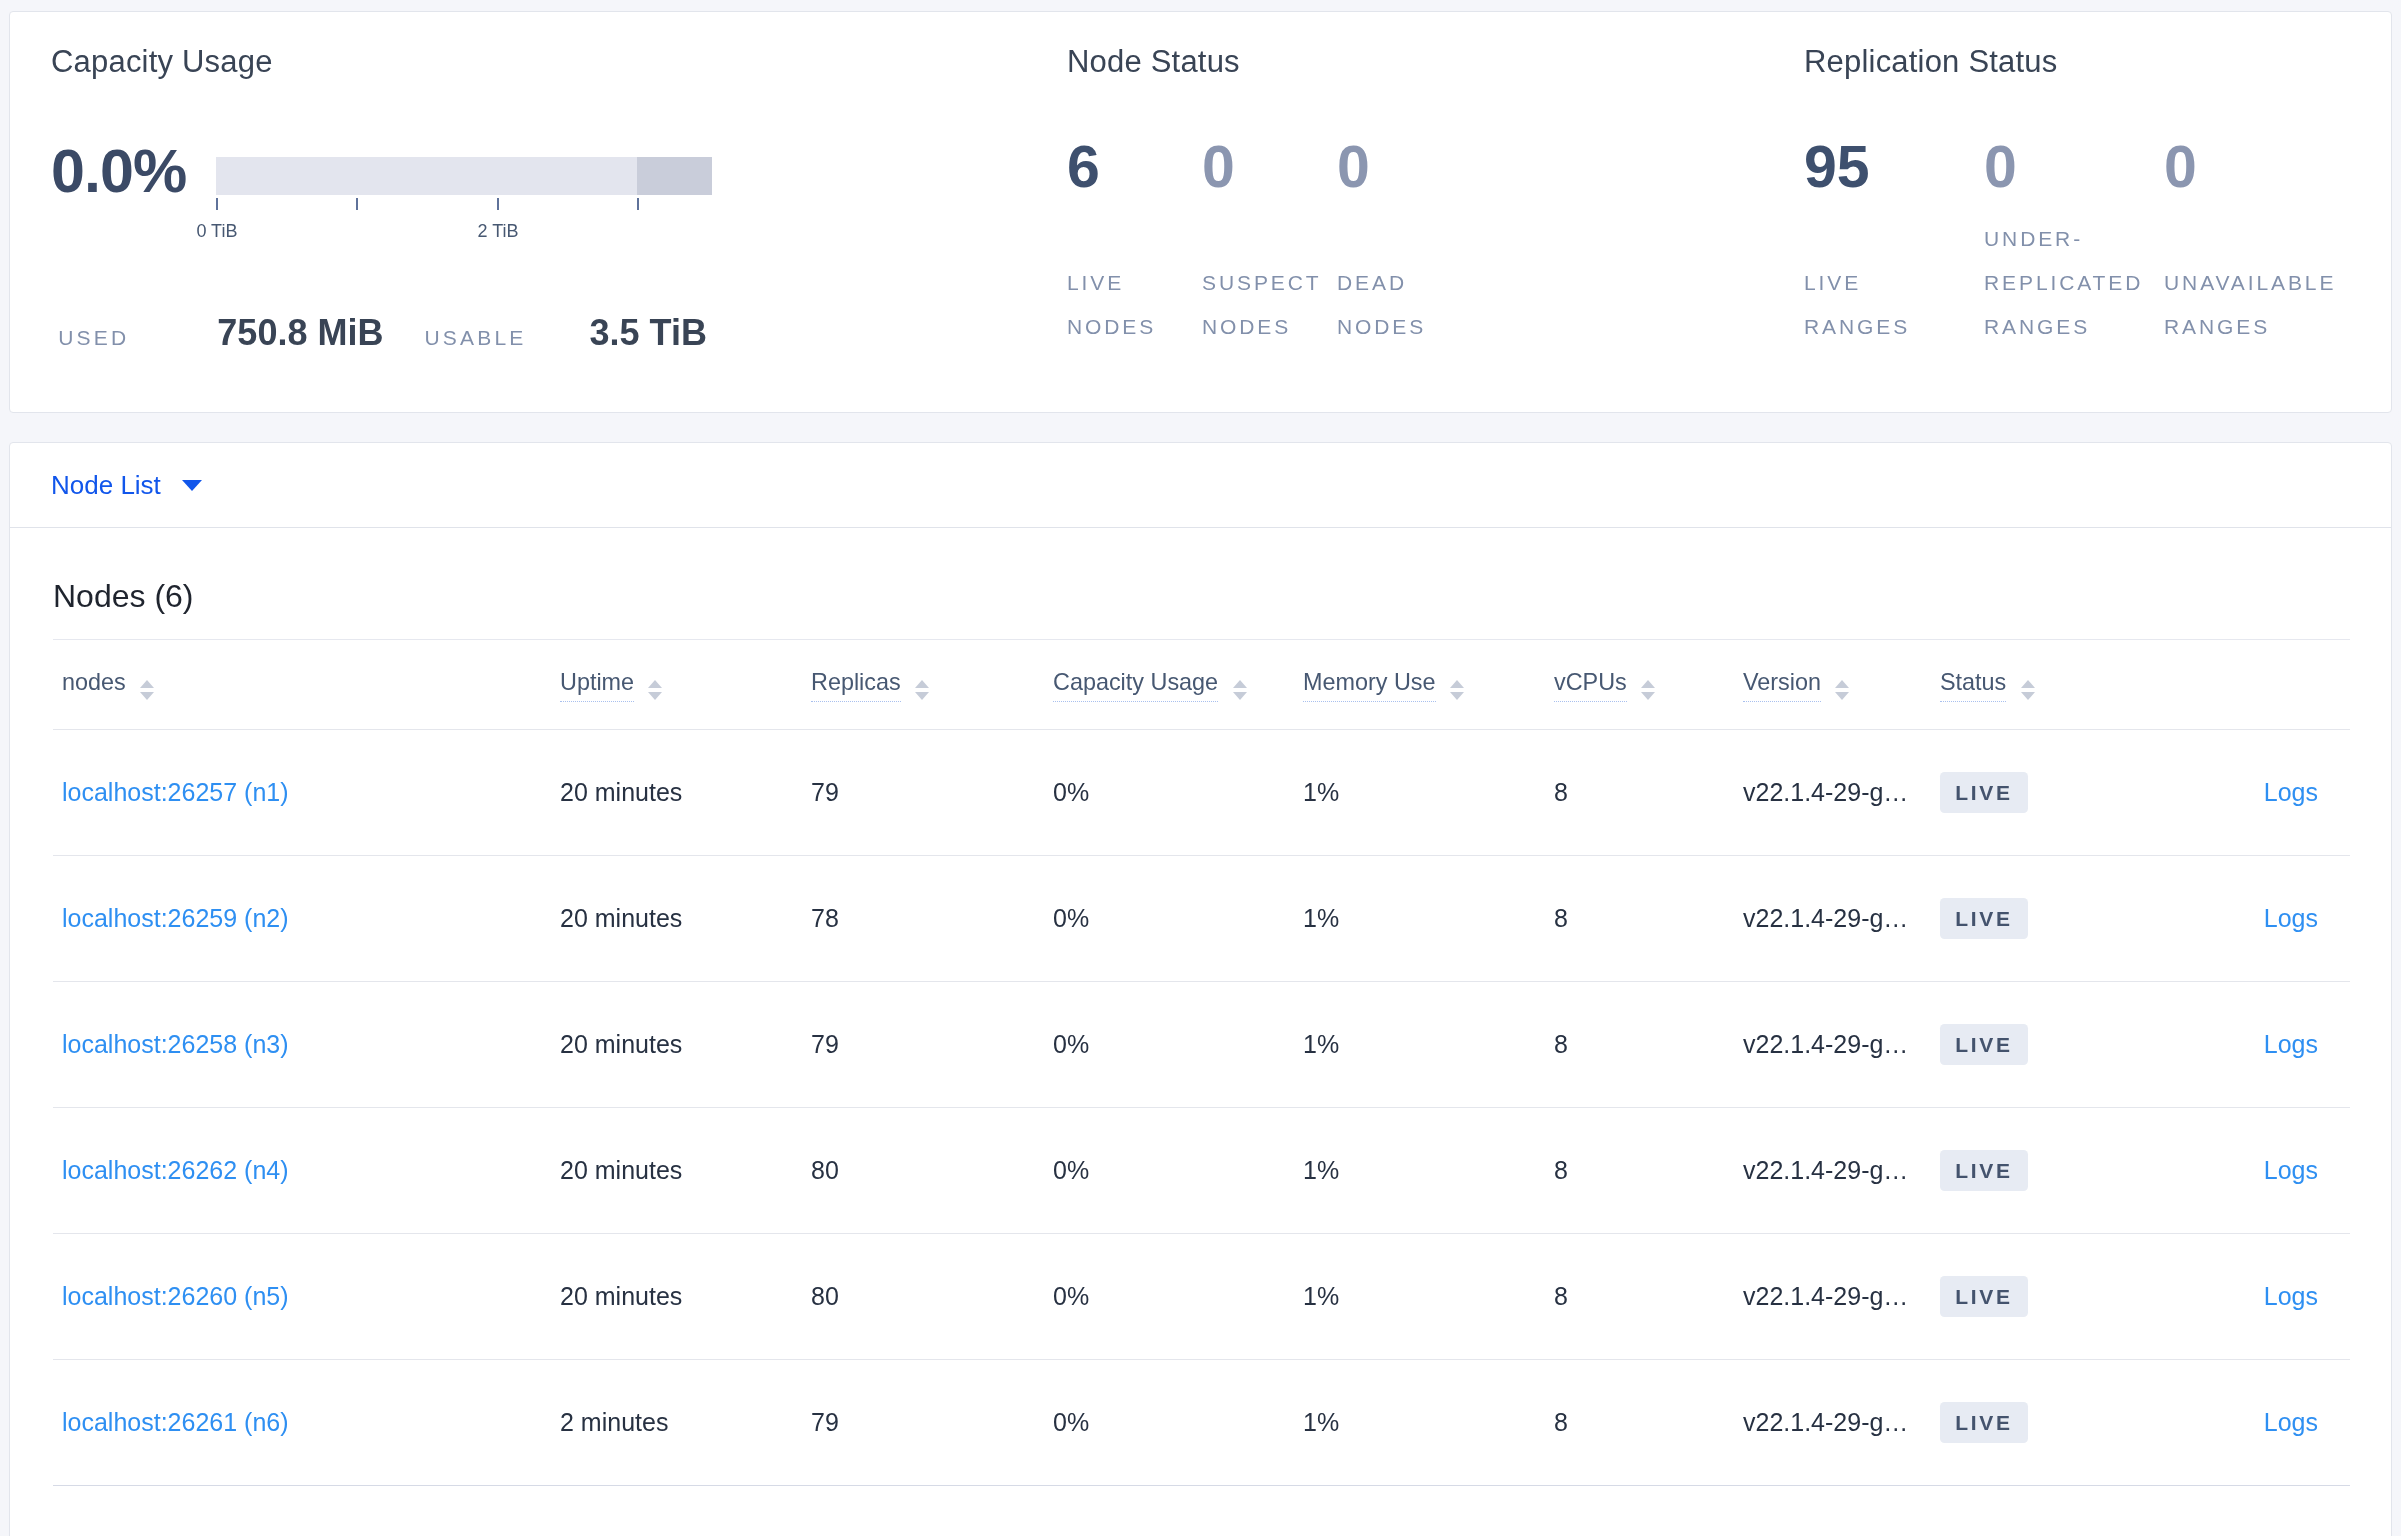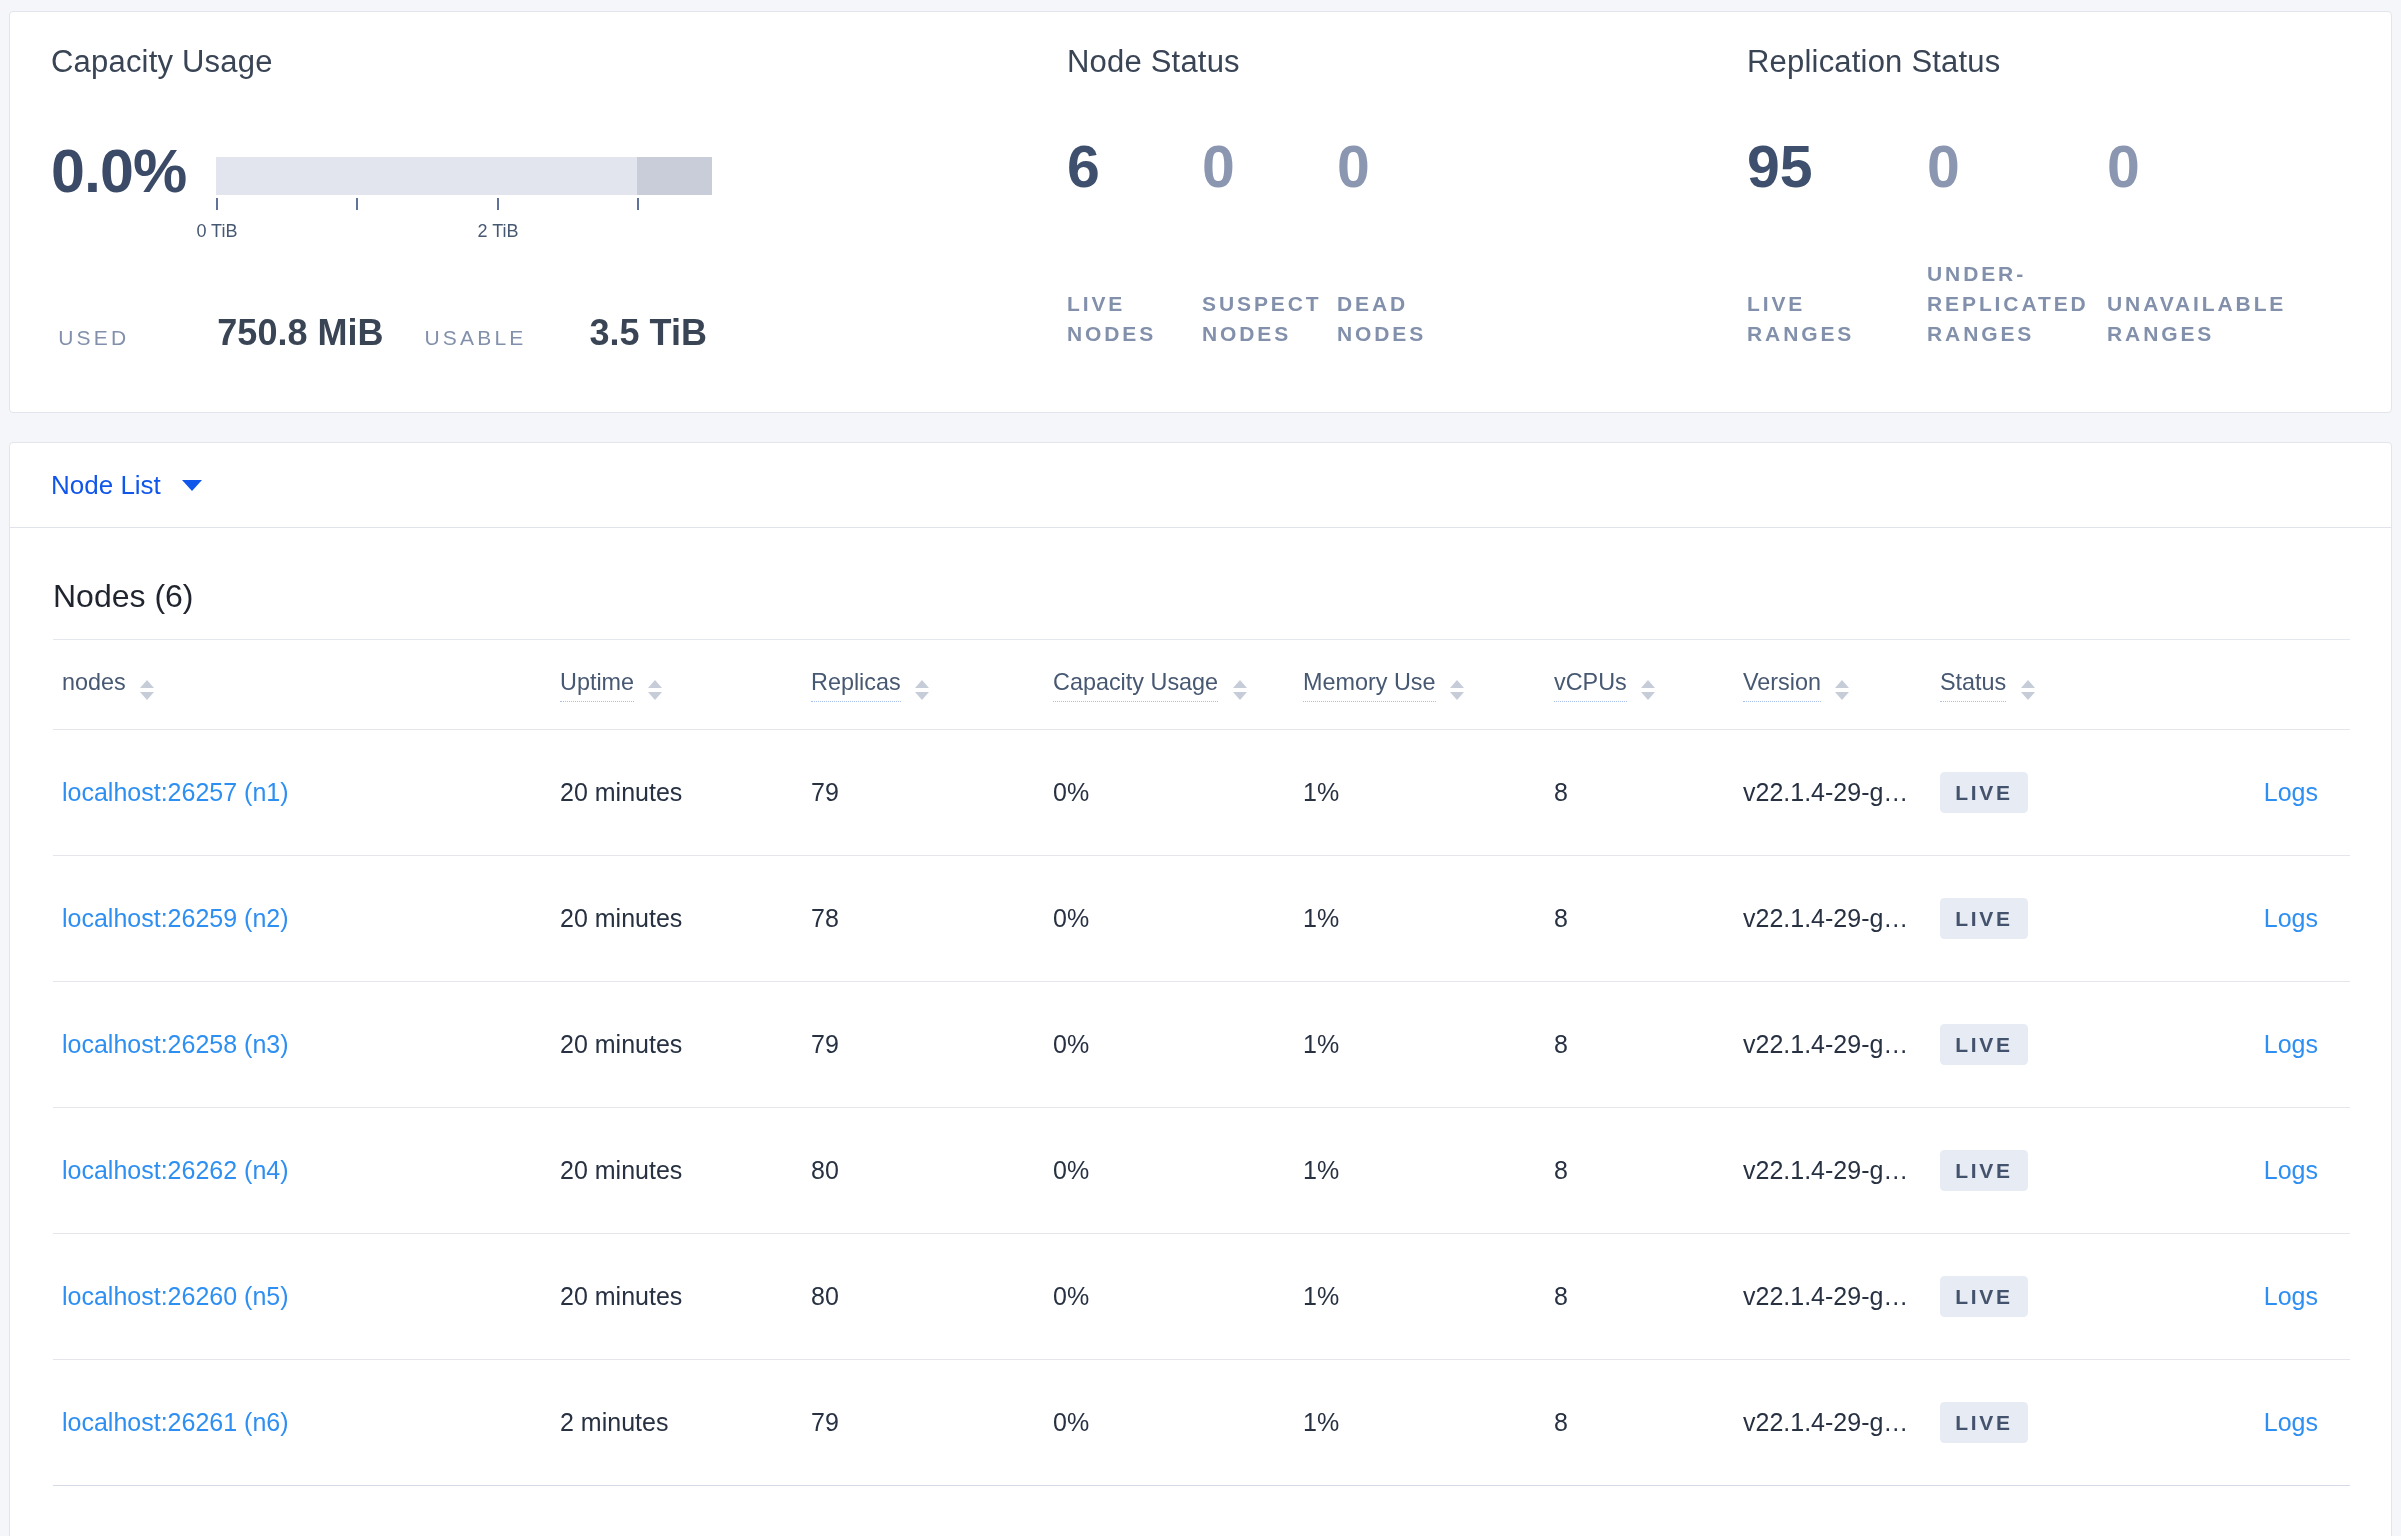--- a/index.html
+++ b/index.html
@@ -5,21 +5,21 @@
   * { margin:0; padding:0; box-sizing:border-box; }
   html,body { width:2401px; height:1536px; background:#f5f6fa; font-family:"Liberation Sans", sans-serif; overflow:hidden; }
 
   .card { background:#ffffff; border:0.9px solid #e2e5ec; border-radius:4px; }
 
   
   .overview-card { position:absolute; left:9px; top:10.8px; width:2383px; height:402px; }
   .section { position:absolute; top:0; height:100%; }
   .sec-capacity { left:41px; width:974px; }
   .sec-nodes    { left:1057px; width:721px; }
-  .sec-repl     { left:1737px; width:559px; }
+  .sec-repl     { left:1794px; width:559px; }
 
   .sec-title { position:absolute; top:32px; left:0; font-size:31px; font-weight:500; color:#394455; letter-spacing:0.2px; }
 
   
   .cap-pct { position:absolute; left:0; top:124px; font-size:61px; font-weight:700; color:#3b4a66; letter-spacing:-0.9px; }
   .cap-bar { position:absolute; left:165px; top:145px; width:496px; height:38px; background:#e3e5ee; }
   .cap-bar .dark-seg { position:absolute; right:0; top:0; height:100%; width:75px; background:#c9cdda; }
   .cap-ticks { position:absolute; left:165px; top:186px; width:496px; height:54px; }
   .tick { position:absolute; top:0; width:1.8px; height:12.6px; background:#5f729a; }
   .tick-label { position:absolute; top:23.4px; transform:translateX(-50%); font-size:18px; color:#475872; white-space:nowrap; }
@@ -28,21 +28,21 @@
   .cap-value { font-size:36px; font-weight:600; color:#394455; }
   .gap-a{ margin-left:72px; } .gap-b{ margin-left:25px; } .gap-c{ margin-left:47px; }
 
   
   .nums-row { position:absolute; top:126px; left:0; display:grid; }
   .labels-row { position:absolute; bottom:63px; left:0; display:grid; align-items:end; }
   .sec-nodes .nums-row, .sec-nodes .labels-row { grid-template-columns:135px 135px auto; }
   .sec-repl .nums-row,  .sec-repl .labels-row  { grid-template-columns:180px 180px auto; }
   .stat-num { font-size:59px; font-weight:600; color:#8b96b0; line-height:1; }
   .stat-num.em { color:#3e506e; }
-  .stat-label { font-size:21px; letter-spacing:2.9px; color:#8290ab; font-weight:700; line-height:30px; white-space:pre-line; }
+  .stat-label { font-size:21px; letter-spacing:2.9px; color:#8290ab; font-weight:400; line-height:44px; white-space:pre-line; }
 
   
   .main-card { position:absolute; left:9px; top:442px; width:2383px; height:1284px; overflow:hidden; }
   .nodelist-bar { height:85px; border-bottom:0.9px solid #e0e3ea; display:flex; align-items:center; padding-left:41px; }
   .nodelist-toggle { display:inline-flex; align-items:center; cursor:pointer; color:#1156eb; font-size:26px; font-weight:500; }
   .caret-down { display:inline-block; width:0; height:0; margin-left:21.6px; border-left:10px solid transparent; border-right:10px solid transparent; border-top:11.7px solid #1156eb; }
 
   .table-wrap { padding:0 43px; }
   .nodes-heading { margin-top:50px; font-size:32px; font-weight:500; color:#1f242e; }
 

